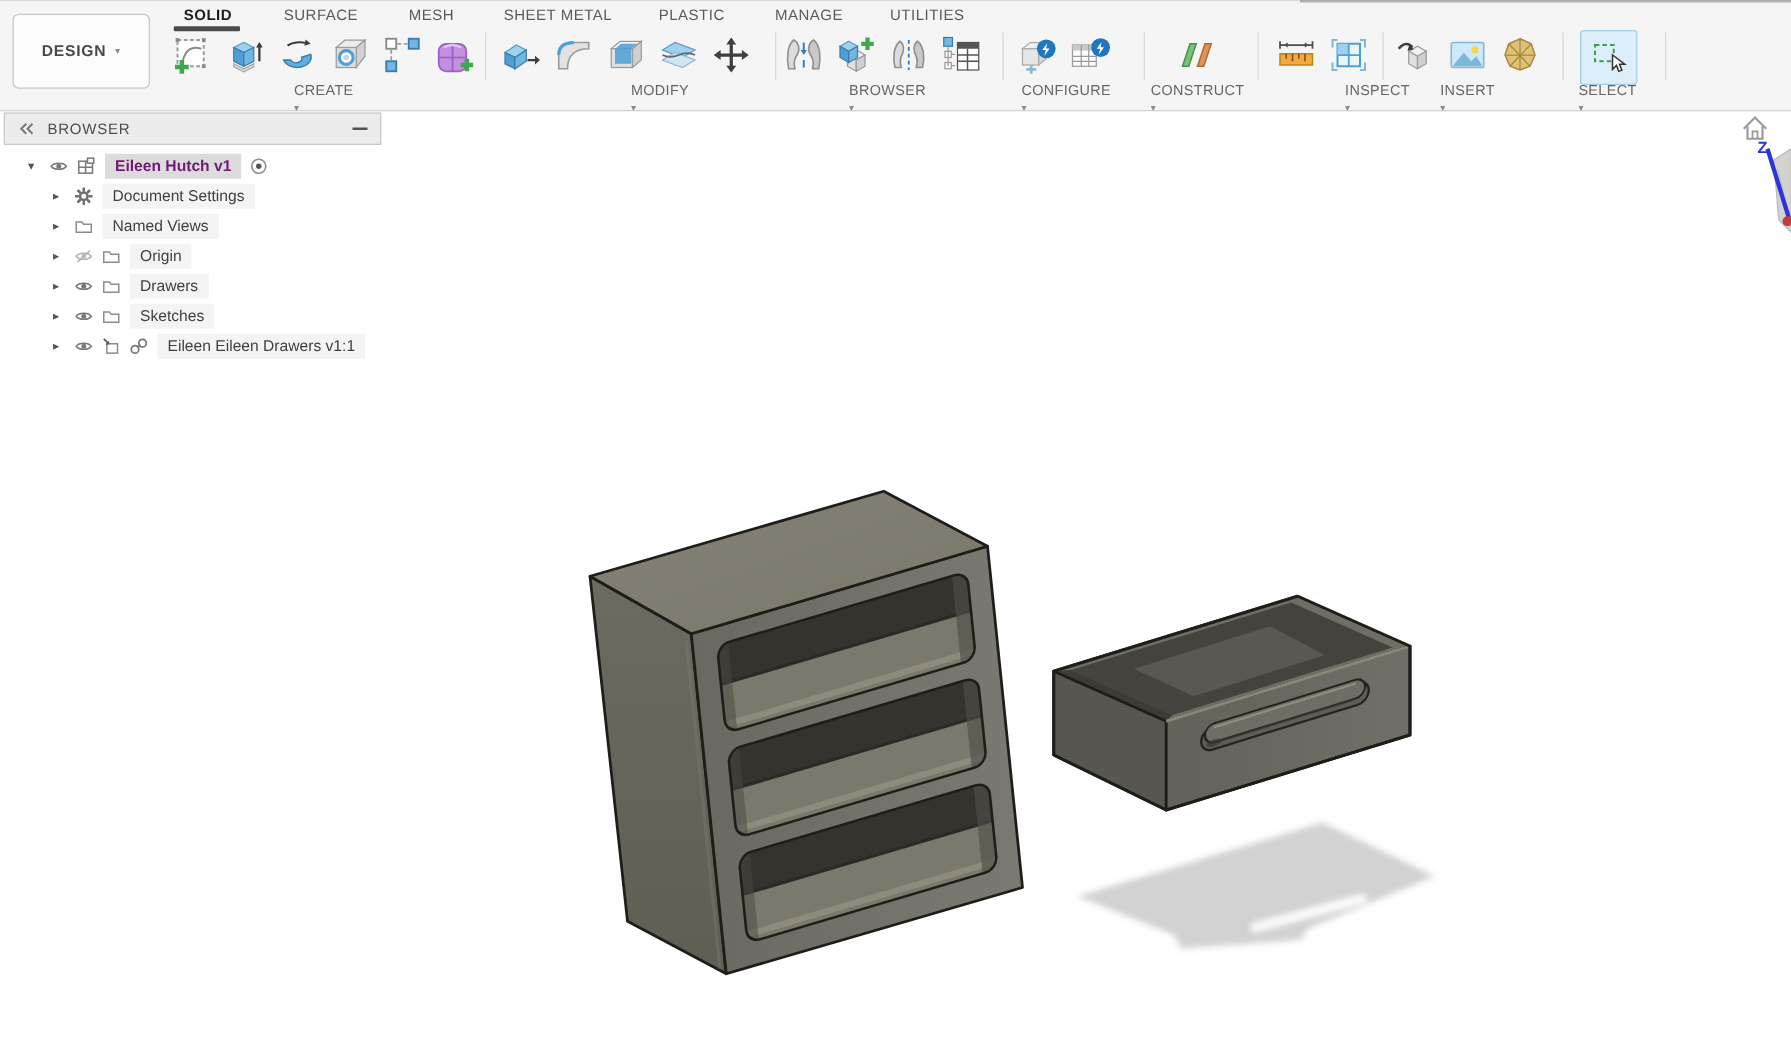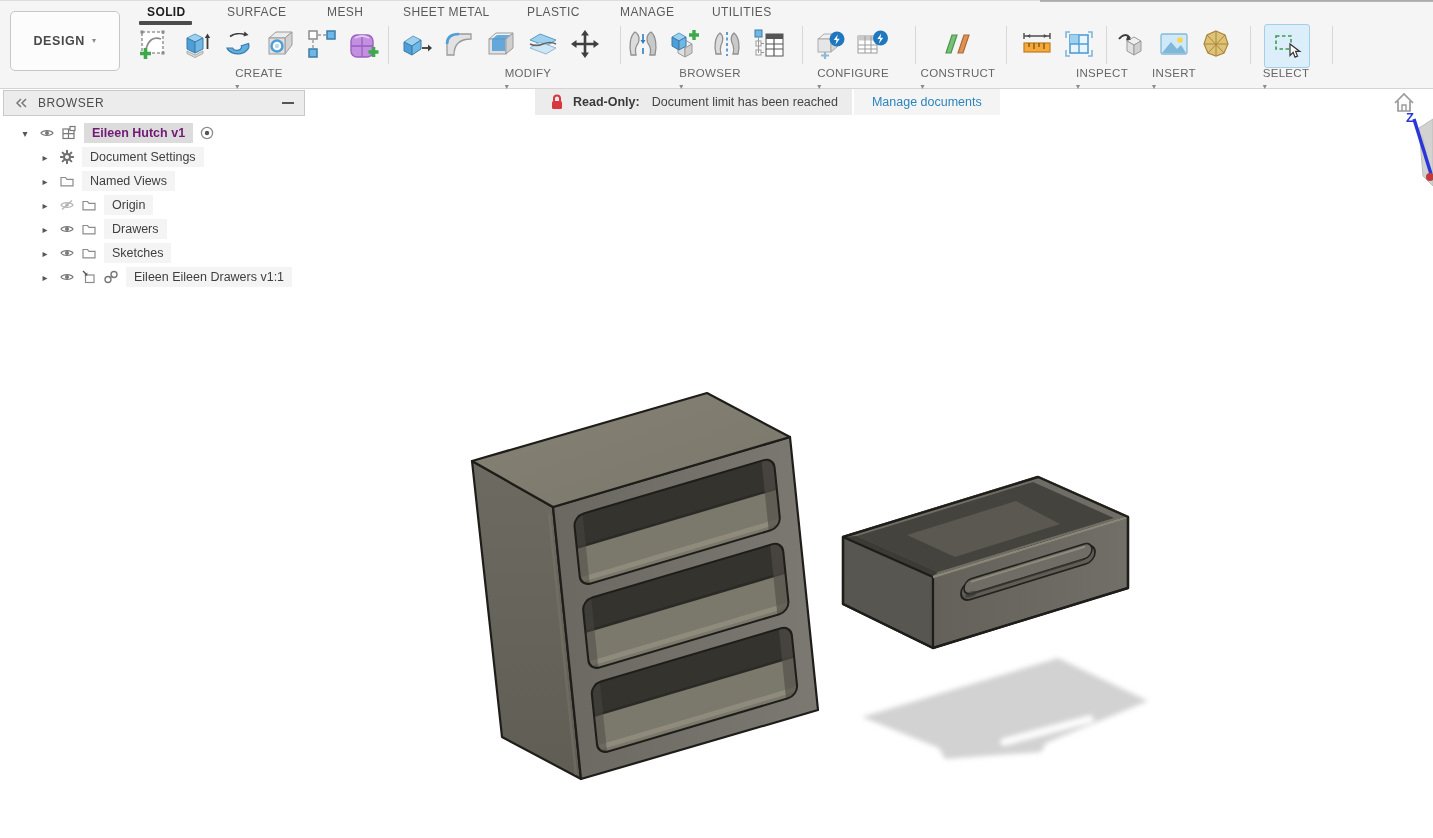--- a/index.html
+++ b/index.html
@@ -387,33 +387,20 @@
         <path d="M20 15 v11.5 l3.2 -3.2 1.8 4.8 2.5 -1 -1.9 -4.7 h4.2 Z" fill="#fff" stroke="#333" stroke-width="1.2"></path>
       </svg>
     </div>
     <div class="group-label" style="left:1286px">
       <span>SELECT</span>
         <span class="mini-caret">▾</span>
     </div>
     <div class="divider" style="left:1332px"></div>
   </div>
 
-  <div class="banner">
-    <div class="banner-main">
-      <svg width="16" height="18" viewBox="0 0 16 18">
-        <path d="M5 8 V5.5 a3 3 0 0 1 6 0 V8" fill="none" stroke="#d9363e" stroke-width="2"></path>
-        <rect x="3" y="8" width="10" height="8" rx="1.5" fill="#d9363e"></rect>
-      </svg>
-      <span class="banner-badge">Read-Only:</span>
-      <span class="banner-msg">Document limit has been reached</span>
-    </div>
-    <div class="banner-action">
-      <span>Manage documents</span>
-    </div>
-  </div>
 
   <div class="browser">
     <div class="browser-header">
       <svg width="16" height="12" viewBox="0 0 16 12">
         <path d="M7 2 L3 6 L7 10 M12 2 L8 6 L12 10" fill="none" stroke="#777" stroke-width="1.5"></path>
       </svg>
       <span class="browser-title">BROWSER</span>
       <span class="min-dash"></span>
     </div>
     <div class="tree">

